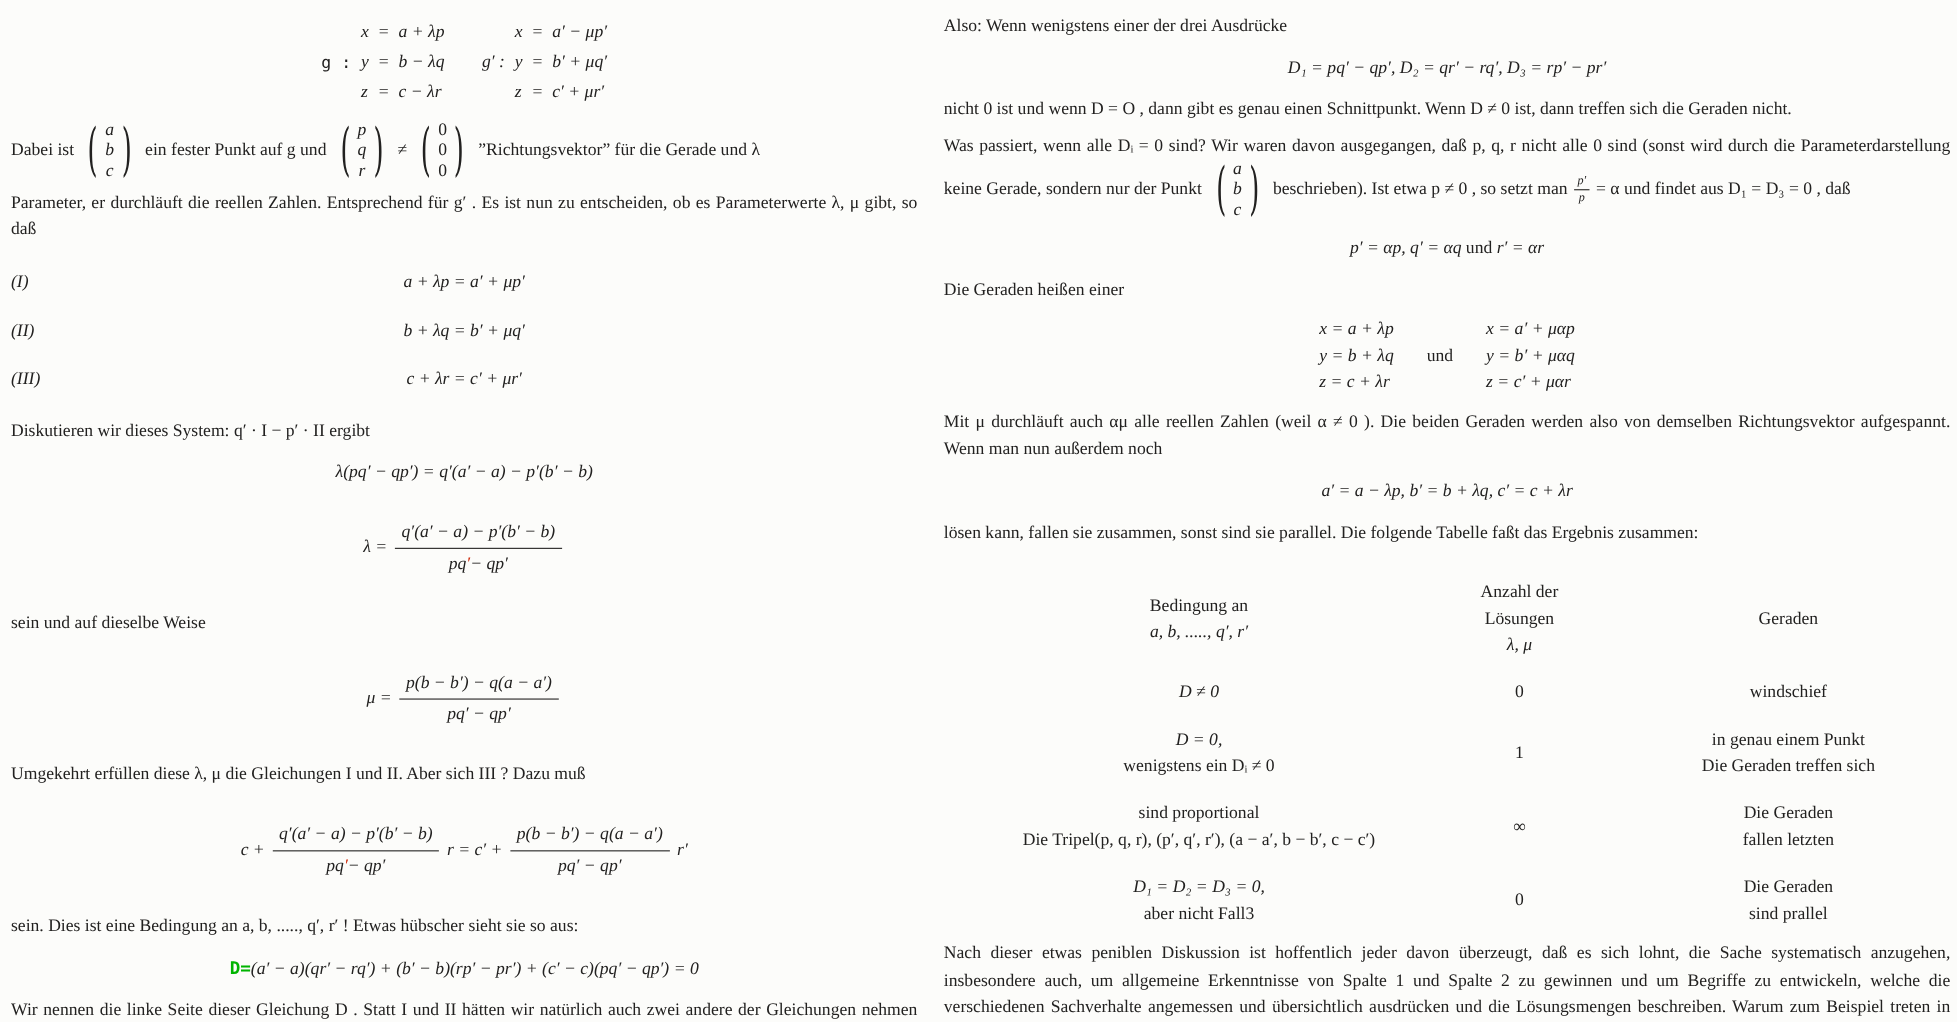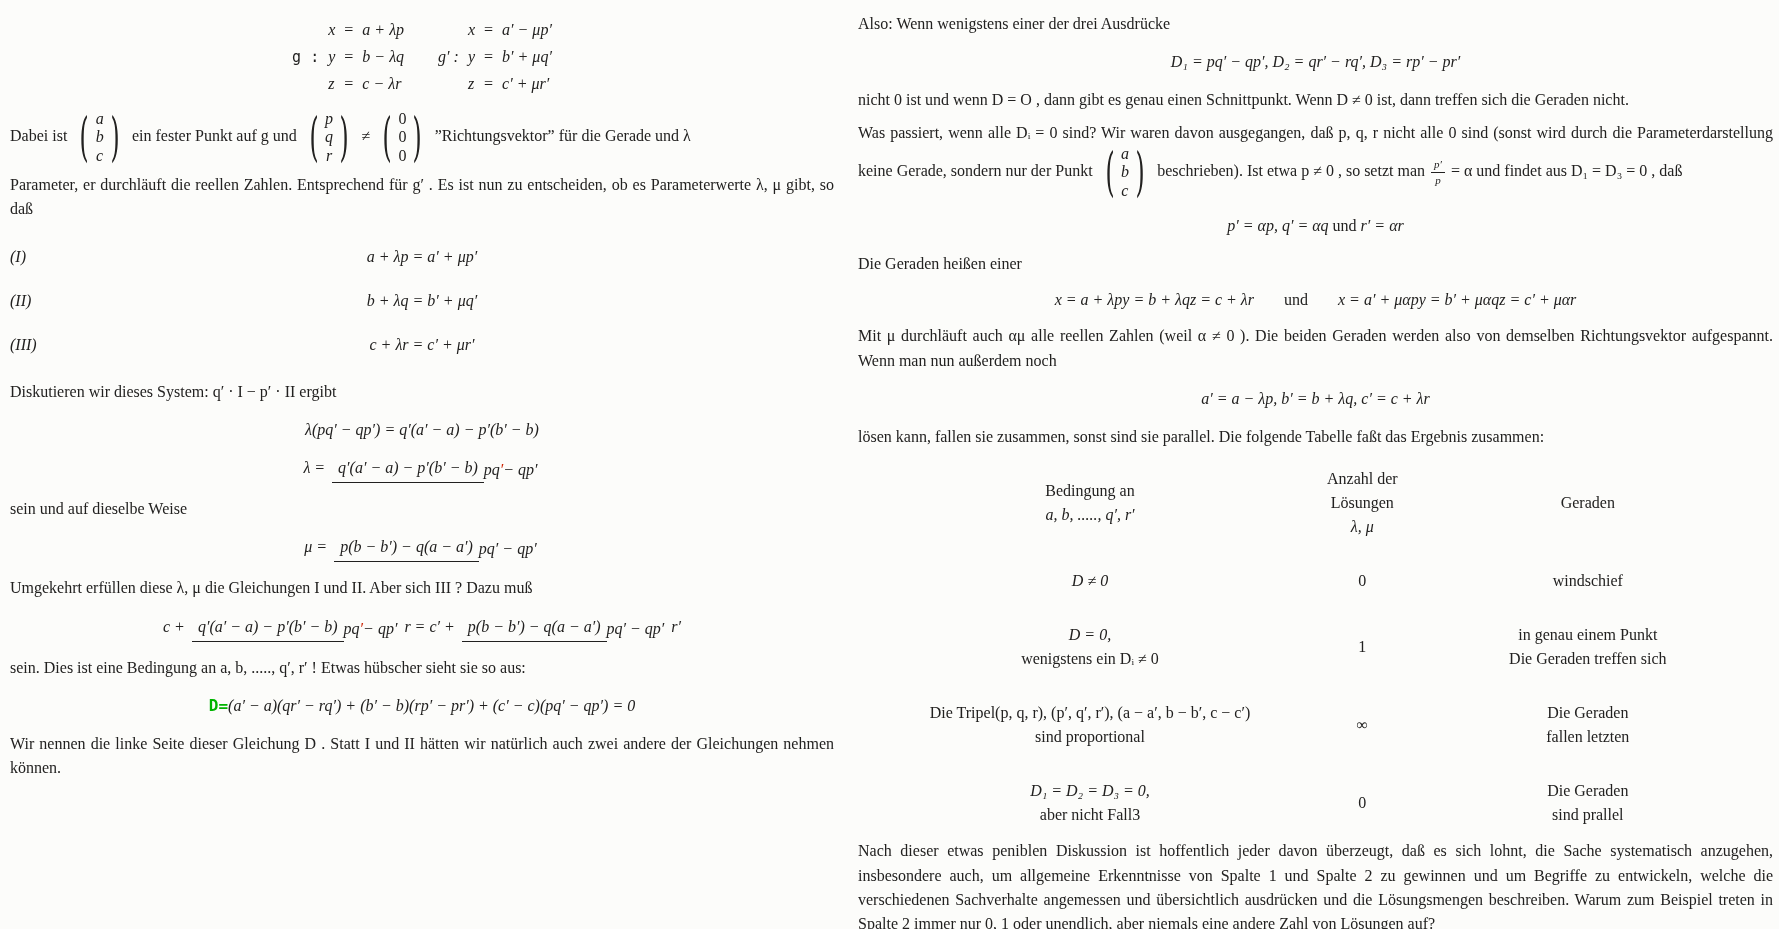--- a/index.html
+++ b/index.html
@@ -13,41 +13,41 @@
   p.text{margin:8px 0;line-height:1.52;text-align:justify;}
   .m{font-style:italic;}
   .mono{font-family:"DejaVu Sans Mono",monospace;font-size:15px;}
   .green{color:#00b400;font-family:"DejaVu Sans Mono",monospace;font-weight:bold;font-style:normal;}
   .red{color:#cc2200;}
   .disp{text-align:center;margin:14px 0;line-height:1.5;}
   
   .numeq{position:relative;text-align:center;margin:26px 0;}
   .numeq .lbl{position:absolute;left:0;}
   
-  .frac{display:inline-flex;flex-direction:row;vertical-align:middle;text-align:center;margin:0 3px;}
+  .frac{display:inline-flex;flex-direction:column;vertical-align:middle;text-align:center;margin:16px 3px;}
   .frac .num{padding:0 6px 2px;border-bottom:1.4px solid #222120;}
   .frac .den{padding-top:2px;}
   .sfrac{display:inline-flex;flex-direction:column;vertical-align:middle;text-align:center;font-size:11px;line-height:1.15;margin:0 2px;}
   .sfrac .snum{border-bottom:1px solid #222120;padding:0 3px 1px;}
   .sfrac .sden{padding-top:1px;}
   
   .vec{display:inline-flex;align-items:center;vertical-align:middle;margin:0 3px;}
   .vec .paren{display:inline-block;font-size:52px;font-weight:100;line-height:0.95;transform:scaleX(0.45);font-family:"DejaVu Serif",serif;}
   .vec .vcol{display:inline-flex;flex-direction:column;align-items:center;line-height:1.15;padding:0 1px;}
   
   .sysline{display:flex;justify-content:center;align-items:center;gap:34px;}
   .sys{display:inline-flex;align-items:center;}
   .syslabel{margin-right:9px;}
   .sysgrid{display:inline-grid;grid-template-columns:auto auto auto;column-gap:9px;row-gap:3px;text-align:left;}
   .sysgrid .eqs{font-style:normal;text-align:center;}
   .syspair{display:flex;justify-content:center;align-items:center;gap:30px;margin:12px 0;}
-  .syscol{display:inline-flex;flex-direction:row;text-align:left;line-height:1.5;}
-  
-  .tbl{display:grid;grid-template-columns:47% 17% 36%;width:93%;margin:18px auto 12px;
-       align-items:center;row-gap:30px;text-align:center;line-height:1.5;}
+  .syscol{display:inline-flex;flex-direction:column;text-align:left;line-height:1.5;}
+  
+  .tbl{display:grid;grid-template-columns:47% 17% 36%;width:93%;margin:30px auto 12px;
+       align-items:center;row-gap:30px;text-align:center;line-height:1.5;gap:19px;}
   .cell{padding:0 4px;}
 </style>
 </head>
 <body>
 
 <div class="doc">
 
   <div class="colleft">
 
 
@@ -259,22 +259,22 @@
         <div class="m">D = 0,</div>
         <div>wenigstens ein Dᵢ ≠ 0</div>
       </div>
       <div class="cell">1</div>
       <div class="cell">
         <div>in genau einem Punkt</div>
         <div>Die Geraden treffen sich</div>
       </div>
 
       <div class="cell">
+        <div>sind proportional</div>
         <div>Die Tripel(p, q, r), (p′, q′, r′), (a − a′, b − b′, c − c′)</div>
-        <div>sind proportional</div>
       </div>
       <div class="cell">∞</div>
       <div class="cell">
         <div>Die Geraden</div>
         <div>fallen letzten</div>
       </div>
 
       <div class="cell">
         <div class="m">D₁ = D₂ = D₃ = 0,</div>
         <div>aber nicht Fall3</div>

